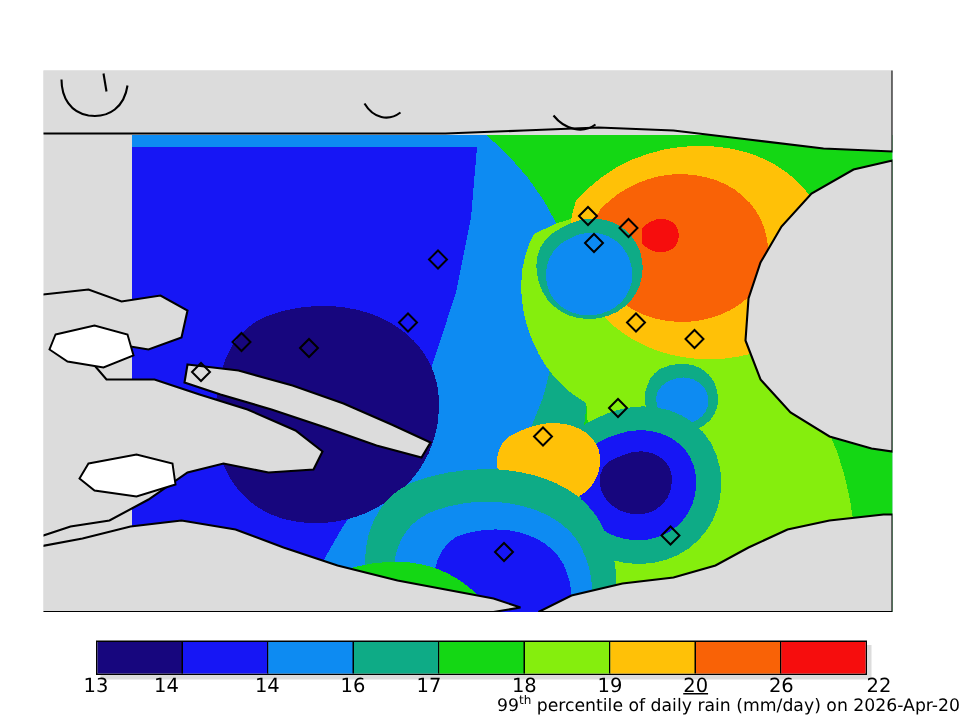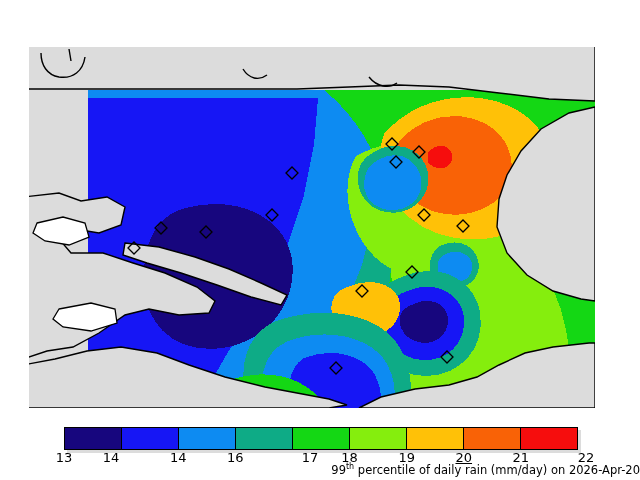--- a/index.html
+++ b/index.html
@@ -184,25 +184,25 @@
     <div class="sw" style="background: rgb(255, 193, 7);"></div>
     <div class="sw" style="background: rgb(249, 98, 6);"></div>
     <div class="sw" style="background: rgb(246, 13, 13);"></div>
   </div>
 
   <div id="ticks">
     <span style="left: 64px;">13</span>
     <span style="left: 111px;">14</span>
     <span style="left: 178.222px;">14</span>
     <span style="left: 235.333px;">16</span>
-    <span style="left: 310px; text-align: right;">17</span>
+    <span style="left: 286px; text-align: right;">17</span>
     <span style="left: 349.556px;">18</span>
     <span style="left: 406.667px;">19</span>
     <span style="left: 463.778px; text-decoration: underline;">20</span>
-    <span style="left: 520.889px;">21</span>
+    <span style="left: 520.889px;">26</span>
     <span style="left: 586px;">22</span>
   </div>
 
   <div id="caption">
     <span>99</span><sup>th</sup><span> percentile of daily rain (mm/day) on 2026-Apr-20</span>
   </div>
 
 </div>
 
 </body></html>

